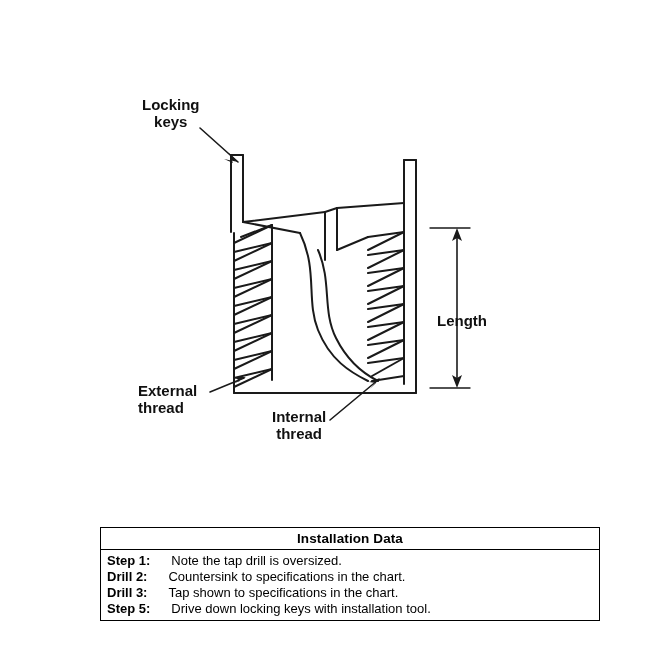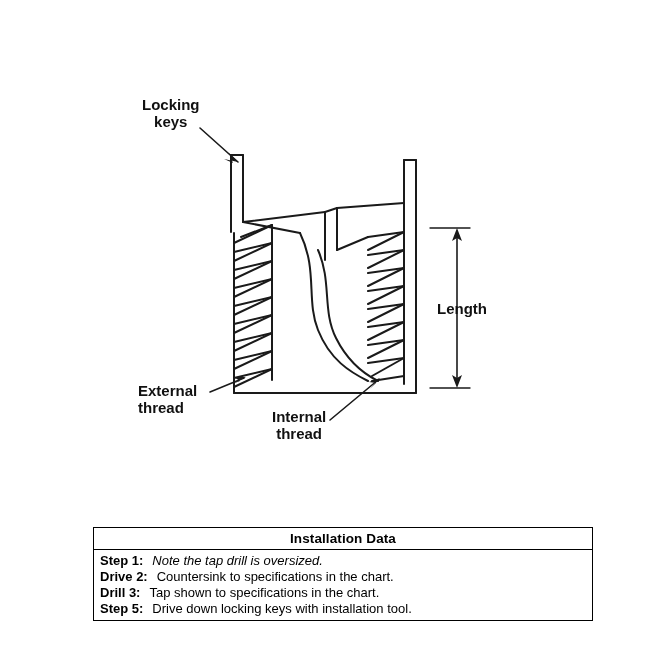--- a/index.html
+++ b/index.html
@@ -34,26 +34,26 @@
     font-weight: 700;
     color: #111111;
     line-height: 1.15;
     white-space: pre;
   }
   .lbl.center { text-align: center; }
 
   #label-locking-keys { left: 142px; top: 96px; text-align: center; }
   #label-external-thread { left: 138px; top: 382px; text-align: left; }
   #label-internal-thread { left: 272px; top: 408px; text-align: center; }
-  #label-length { left: 437px; top: 300px; text-align: left; }
+  #label-length { left: 437px; top: 312px; text-align: left; }
 
   
   .install-box {
     position: absolute;
-    left: 93px;
+    left: 100px;
     top: 527px;
     width: 500px;
     border: 1px solid #000000;
     background: #ffffff;
     box-sizing: border-box;
   }
   .install-title {
     text-align: center;
     font-size: 13.5px;
     font-weight: 700;
@@ -67,29 +67,28 @@
   .step-row {
     display: flex;
     align-items: flex-start;
     font-size: 13px;
     line-height: 1.22;
   }
   .step-key {
     font-weight: 700;
     white-space: pre;
     flex: 0 0 auto;
-    padding-right: 9px;
+    padding-right: 21px;
   }
   .step-text {
     font-weight: 400;
     flex: 1 1 auto;
   }
   .step-text .cont {
     display: block;
-    font-style: italic;
   }
 </style>
 </head>
 <body>
 
 <div id="stage">
 
   <svg class="diagram-svg" viewBox="0 0 670 670" xmlns="http://www.w3.org/2000/svg">
     <g fill="none" stroke="#1a1a1a" stroke-width="2" stroke-linecap="round" stroke-linejoin="round">
 
@@ -193,21 +192,21 @@
     <div class="install-steps">
 
       <div class="step-row">
         <span class="step-key">Step 1:</span>
         <span class="step-text">
           <span class="cont">Note the tap drill is oversized.</span>
         </span>
       </div>
 
       <div class="step-row">
-        <span class="step-key">Drive 2:</span>
+        <span class="step-key">Drill 2:</span>
         <span class="step-text">Countersink to specifications in the chart.</span>
       </div>
 
       <div class="step-row">
         <span class="step-key">Drill 3:</span>
         <span class="step-text">Tap shown to specifications in the chart.</span>
       </div>
 
 
       <div class="step-row">

